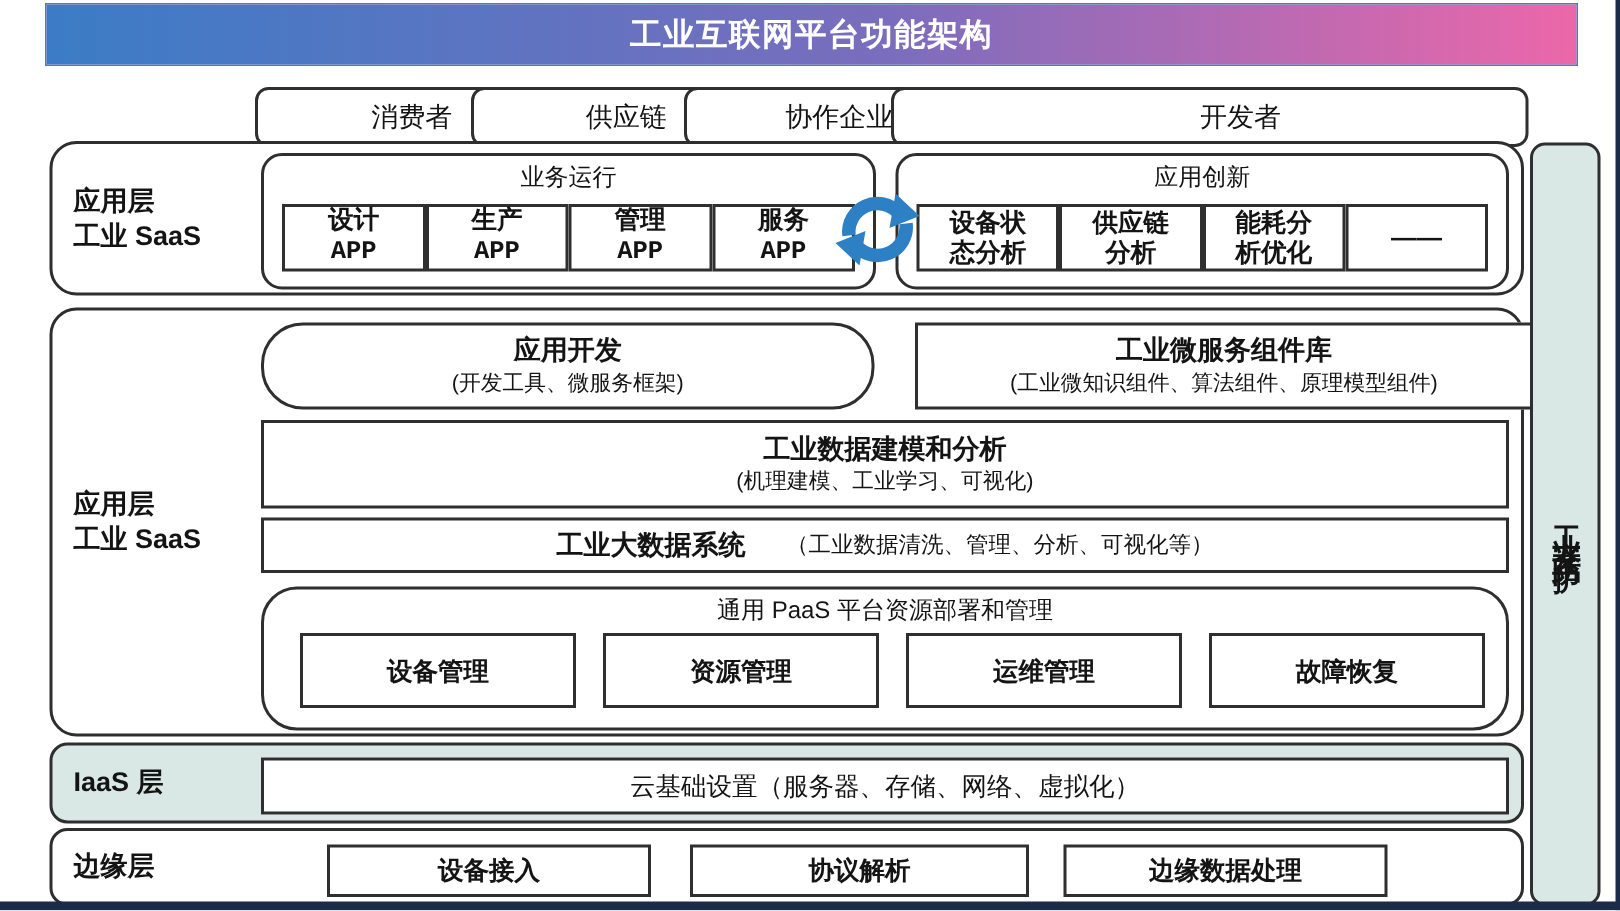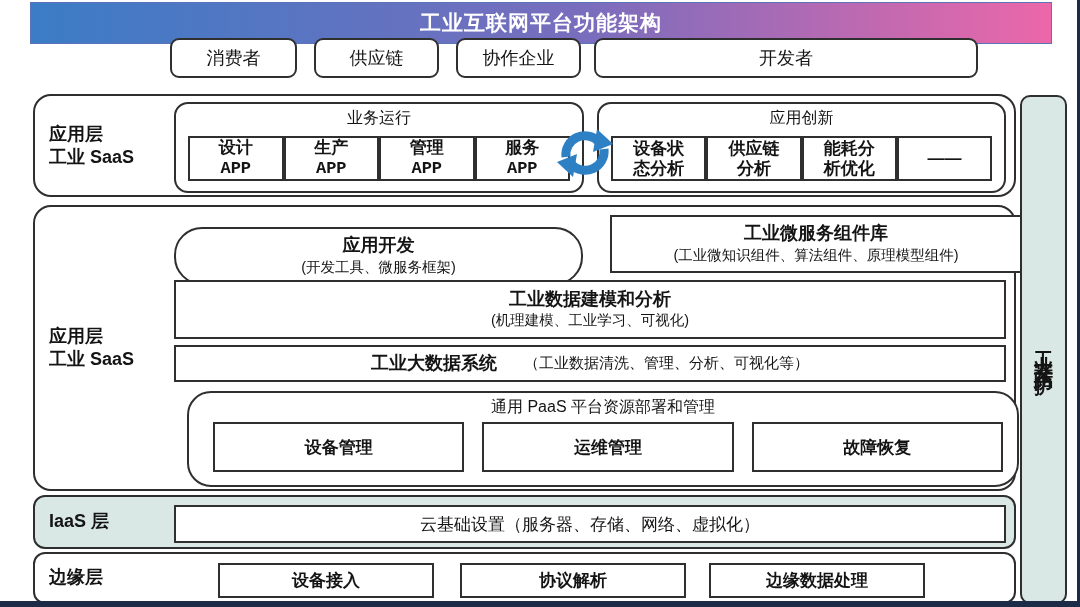--- a/index.html
+++ b/index.html
@@ -6,22 +6,22 @@
   .canvas{position:relative;width:1080px;height:607px;background:#fff;overflow:hidden;
           font-family:"Liberation Sans",sans-serif;color:#141414;}
 
   
   .banner{position:absolute;left:30px;top:2px;width:1020px;height:40px;
           background:linear-gradient(90deg,#3b7cc6 0%,#7a6dbd 55%,#ec67a9 100%);
           border:1px solid #5b74b8;display:flex;align-items:center;justify-content:center;}
   .banner span{color:#fff;font-weight:bold;font-size:21px;letter-spacing:1px;}
 
   
-  .sbox{position:absolute;top:38px;height:36px;border:2px solid #2f2f2f;border-radius:9px;
-        background:#fff;display:flex;align-items:center;justify-content:center;font-size:18px;}
+  .sbox{position:absolute;top:58px;height:36px;border:2px solid #2f2f2f;border-radius:9px;
+        background:#fff;display:flex;align-items:center;justify-content:center;font-size:18px;padding-left:41px;}
   .s0{left:170px;width:123px}.s1{left:314px;width:121px}.s2{left:456px;width:121px}.s3{left:594px;width:380px}
 
   
   .outer{position:absolute;left:33px;width:979px;border:2px solid #2e2e2e;border-radius:18px;background:#fff;}
   .sec1{top:94px;height:99px;}
   .sec2{top:205px;height:282px;}
   .iaas{top:495px;height:50px;background:#d9e8e4;border-radius:12px;}
   .edge{top:552px;height:48px;border-radius:12px;}
 
   .seclabel{position:absolute;left:14px;font-weight:bold;font-size:18px;line-height:1.3;}
@@ -38,26 +38,26 @@
   .biz{left:139px;top:6px;width:406px;height:87px;font-family:Liberation Mono, monospace;}
   .innov{left:562px;top:6px;width:405px;height:87px;}
 
   .syncicon{position:absolute;left:551px;top:121px;width:68px;height:64px;z-index:5;}
 
   
   .bigbox{position:absolute;border:2px solid #2f2f2f;background:#fff;display:flex;flex-direction:column;
           align-items:center;justify-content:center;text-align:center;}
   .bigbox .t{font-weight:bold;font-size:18px;line-height:1.2;}
   .bigbox .s{font-size:14.5px;margin-top:1px;}
-  .appdev{left:139px;top:20px;width:405px;height:54px;border-radius:28px;}
+  .appdev{left:139px;top:8px;width:405px;height:54px;border-radius:28px;}
   .micro{left:575px;top:8px;width:408px;height:54px;}
   .modeling{left:139px;top:73px;width:828px;height:55px;}
   .bigdata{left:139px;top:138px;width:828px;height:33px;flex-direction:row;gap:20px;}
   .bigdata .s{margin:0 0 0 7px;font-size:15px;}
-  .paasgroup{left:152px;top:184px;width:828px;height:92px;border:2px solid #2f2f2f;border-radius:24px;
+  .paasgroup{left:139px;top:184px;width:828px;height:92px;border:2px solid #2f2f2f;border-radius:24px;
              background:#fff;position:absolute;}
   .paasrow{position:absolute;left:14px;right:14px;top:29px;bottom:13px;display:flex;gap:18px;padding-left:10px;}
   .paasbox{flex:1;border:2px solid #2f2f2f;background:#fff;display:flex;align-items:center;
            justify-content:center;font-weight:bold;font-size:17px;}
 
   
   .iaasbox{position:absolute;left:139px;top:8px;width:828px;height:34px;border:2px solid #2f2f2f;
            background:#fff;display:flex;align-items:center;justify-content:center;font-size:17px;}
 
   
@@ -184,20 +184,23 @@
       <span class="s">（工业数据清洗、管理、分析、可视化等）</span>
     </div>
 
     <div class="paasgroup">
       <div class="gtitle">通用 PaaS 平台资源部署和管理</div>
       <div class="paasrow">
         <div class="paasbox">
             <span>设备管理</span>
           </div>
         <div class="paasbox">
+            <span>资源管理</span>
+          </div>
+        <div class="paasbox">
             <span>运维管理</span>
           </div>
         <div class="paasbox">
             <span>故障恢复</span>
           </div>
       </div>
     </div>
   </div>
 
   <div class="outer iaas">

